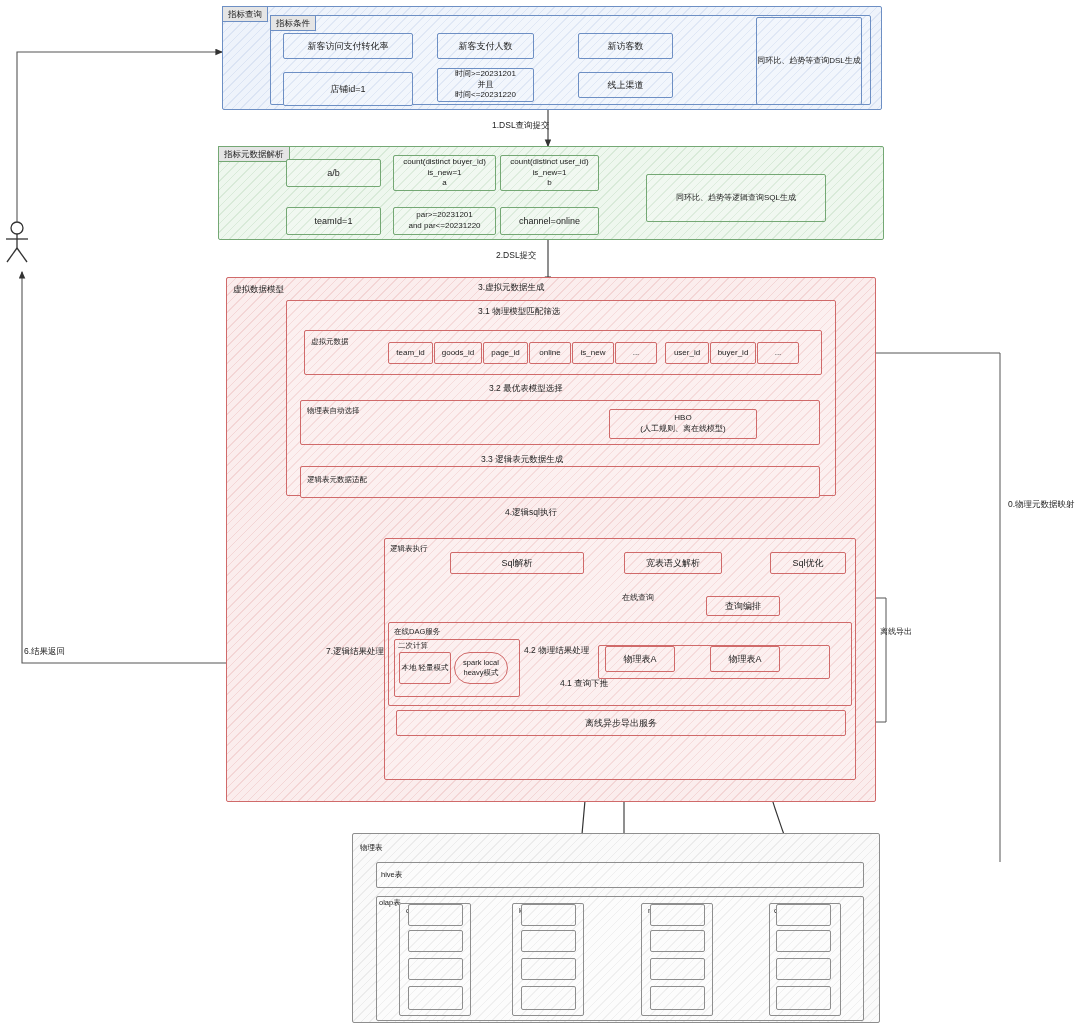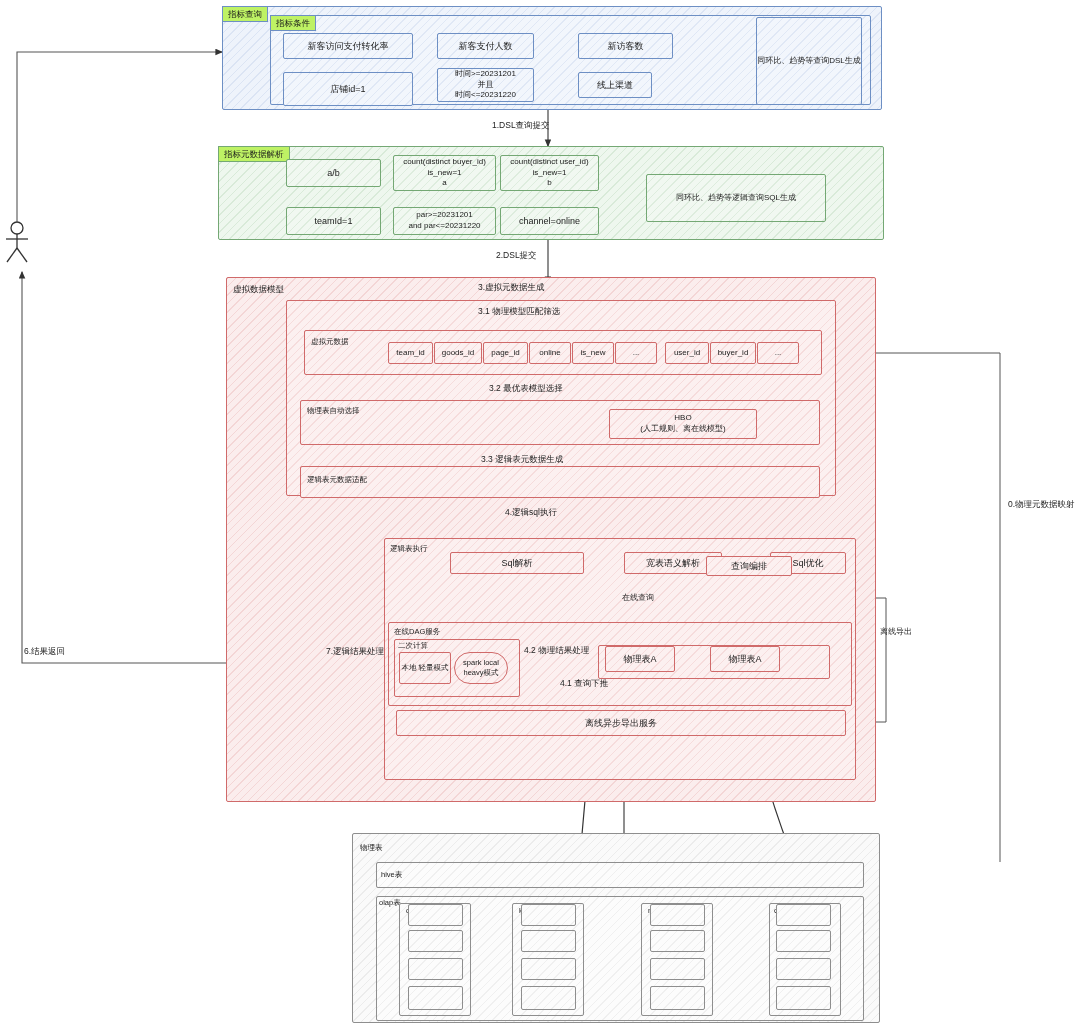--- a/index.html
+++ b/index.html
@@ -74,21 +74,21 @@
   .b-blue{border-color:#6d8fc4;}
   .b-green{border-color:#74a874;}
   .b-red{border-color:#d06a6a;}
   .b-grey{border-color:#8e8e8e;}
 
   
   .tab{
     position:absolute;
     box-sizing:border-box;
     border:1px solid #888;
-    background:#bef264;
+    background:#e5e5e5;
     font-size:8.5px;
     padding:3px 5px 2px 5px;
     color:#1b1b1b;
     white-space:nowrap;
     line-height:1;
   }
   .tab.b-blue{border-color:#6d8fc4;}
   .tab.b-green{border-color:#74a874;}
 
   
@@ -187,21 +187,21 @@
   <div class="tab b-blue" style="left:270px;top:15px;">指标条件</div>
 
   <div class="bx hatch-blue2 b-blue" style="left:283px;top:33px;width:130px;height:26px;">新客访问支付转化率</div>
   <div class="bx hatch-blue2 b-blue" style="left:437px;top:33px;width:97px;height:26px;">新客支付人数</div>
   <div class="bx hatch-blue2 b-blue" style="left:578px;top:33px;width:95px;height:26px;">新访客数</div>
 
   <div class="bx hatch-blue2 b-blue" style="left:283px;top:72px;width:130px;height:34px;">店铺id=1</div>
   <div class="bx hatch-blue2 b-blue" style="left:437px;top:68px;width:97px;height:34px;font-size:8px;">时间&gt;=20231201
 并且
 时间&lt;=20231220</div>
-  <div class="bx hatch-blue2 b-blue" style="left:578px;top:72px;width:74px;height:26px;">线上渠道</div>
+  <div class="bx hatch-blue2 b-blue" style="left:578px;top:72px;width:95px;height:26px;">线上渠道</div>
 
   <div class="bx hatch-blue2 b-blue" style="left:756px;top:17px;width:106px;height:88px;font-size:8px;">同环比、趋势等查询DSL生成</div>
 
   <div class="albl" style="left:492px;top:121px;">1.DSL查询提交</div>
 
   <div class="bx hatch-green b-green" style="left:218px;top:146px;width:666px;height:94px;"></div>
   <div class="tab b-green" style="left:218px;top:146px;">指标元数据解析</div>
 
   <div class="bx hatch-green2 b-green" style="left:286px;top:159px;width:95px;height:28px;">a/b</div>
   <div class="bx hatch-green2 b-green" style="left:393px;top:155px;width:103px;height:36px;font-size:8px;">count(distinct buyer_id)
@@ -255,21 +255,21 @@
   <div class="lbl sm" style="left:307px;top:475px;">逻辑表元数据适配</div>
 
   <div class="albl" style="left:505px;top:508px;">4.逻辑sql执行</div>
 
   <div class="bx hatch-red2 b-red" style="left:384px;top:538px;width:472px;height:242px;"></div>
   <div class="lbl sm" style="left:390px;top:544px;">逻辑表执行</div>
 
   <div class="bx hatch-red2 b-red" style="left:450px;top:552px;width:134px;height:22px;">Sql解析</div>
   <div class="bx hatch-red2 b-red" style="left:624px;top:552px;width:98px;height:22px;">宽表语义解析</div>
   <div class="bx hatch-red2 b-red" style="left:770px;top:552px;width:76px;height:22px;">Sql优化</div>
-  <div class="bx hatch-red2 b-red" style="left:706px;top:556px;width:86px;height:20px;">查询编排</div>
+  <div class="bx hatch-red2 b-red" style="left:706px;top:596px;width:74px;height:20px;">查询编排</div>
   <div class="albl" style="left:622px;top:594px;font-size:8px;">在线查询</div>
   <div class="albl" style="left:880px;top:628px;font-size:8px;">离线导出</div>
 
   <div class="bx hatch-red2 b-red" style="left:388px;top:622px;width:464px;height:84px;"></div>
   <div class="lbl sm" style="left:394px;top:627px;">在线DAG服务</div>
   <div class="bx hatch-red2 b-red" style="left:394px;top:639px;width:126px;height:58px;"></div>
   <div class="lbl sm" style="left:398px;top:641px;">二次计算</div>
   <div class="bx hatch-red2 b-red" style="left:399px;top:652px;width:52px;height:32px;font-size:7.5px;">本地 轻量模式</div>
   <div class="bx hatch-red2 b-red" style="left:454px;top:652px;width:54px;height:32px;font-size:7.5px;border-radius:16px;">spark local
 heavy模式</div>

